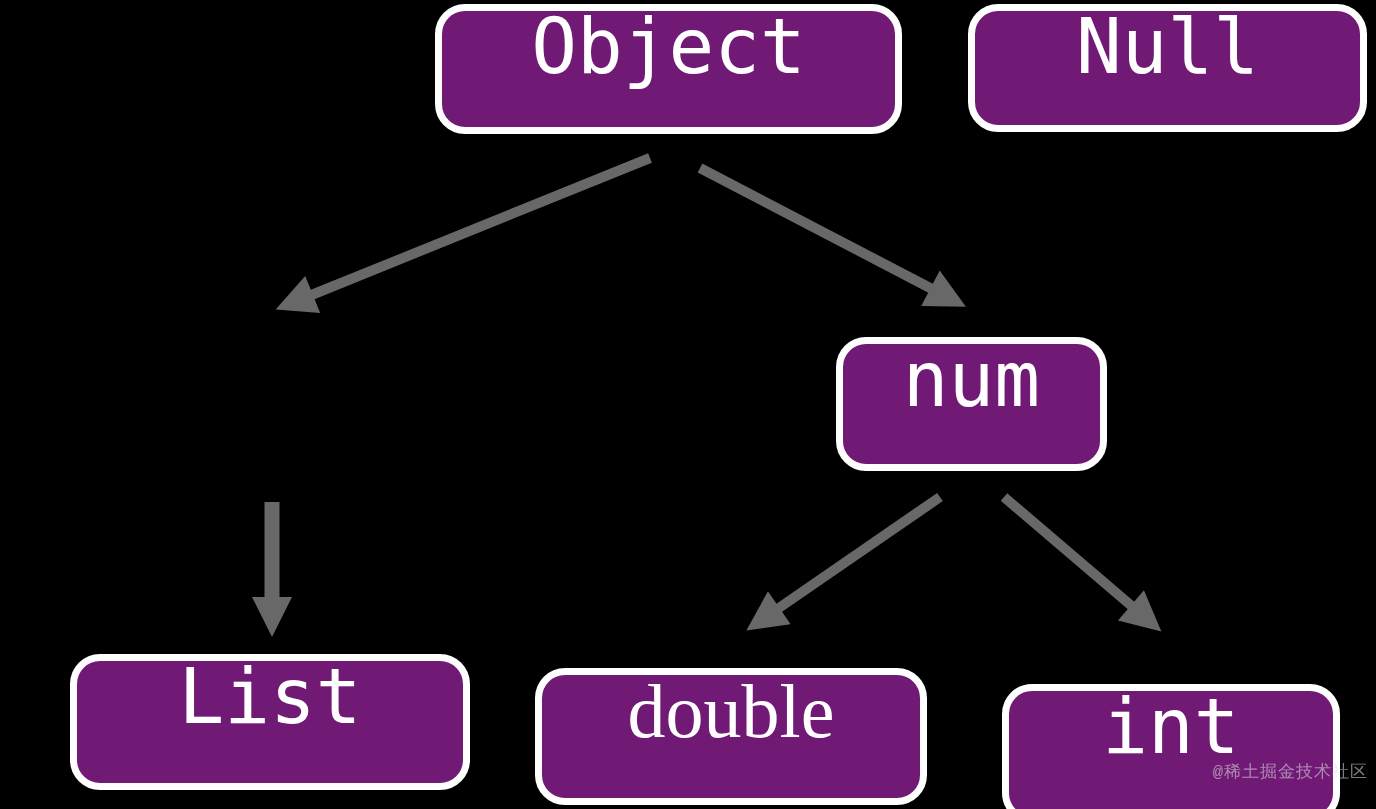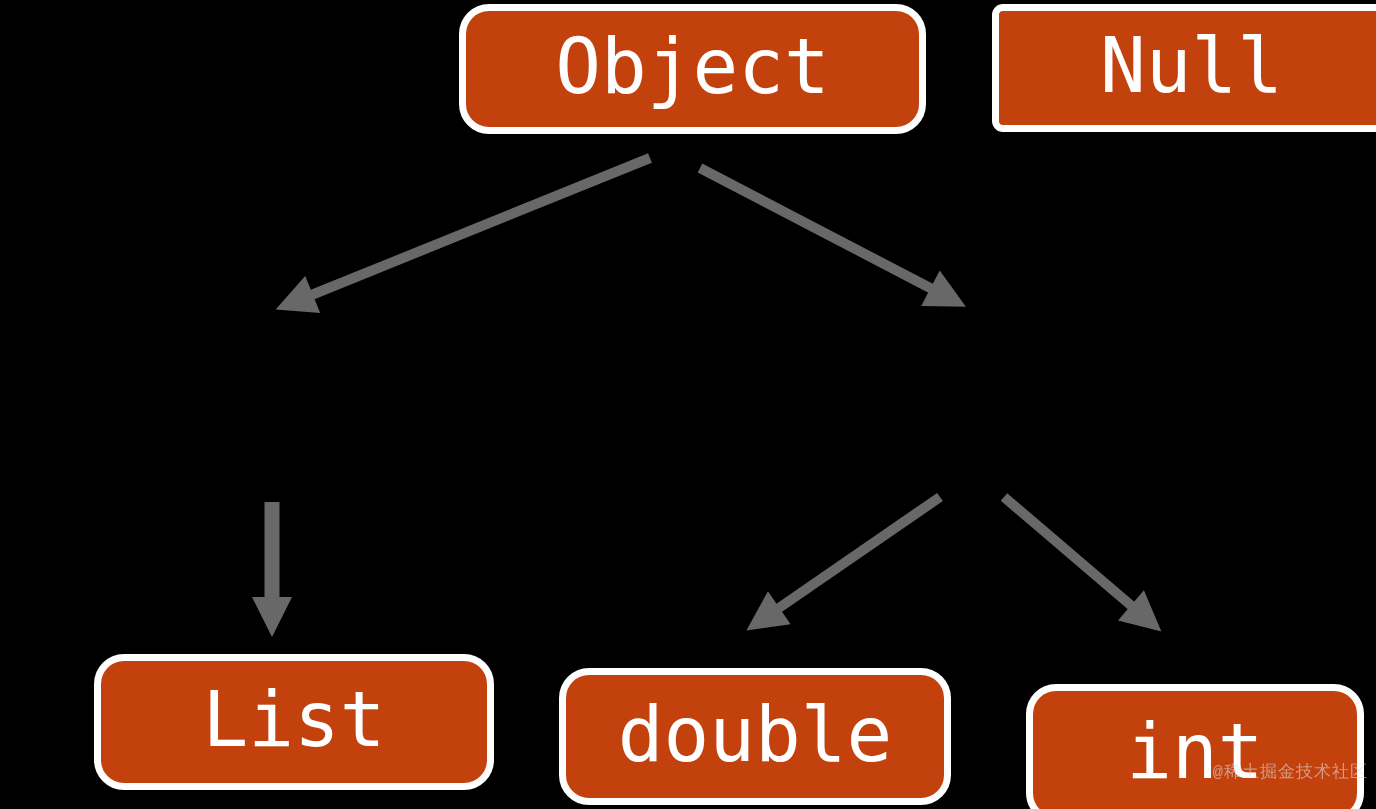--- a/index.html
+++ b/index.html
@@ -11,42 +11,41 @@
     position: relative;
     width: 1376px;
     height: 809px;
     background: #000000;
     overflow: hidden;
     font-family: "DejaVu Sans Mono", monospace;
   }
   .node {
     position: absolute;
     box-sizing: border-box;
-    background: #c2410c;
+    background: #701a75;
     border: 7px solid #ffffff;
     border-radius: 30px;
     display: flex;
-    align-items: center;
+    align-items: flex-start;
     justify-content: center;
-    margin-left: 24px;
   }
   .node span {
     color: #ffffff;
     font-size: 76px;
     line-height: 1;
     white-space: nowrap;
     transform: translateY(-2px);
   }
   
   .n-object   { left: 435px;  top: 4px;   width: 467px; height: 130px; }
-  .n-null     { left: 968px;  top: 4px;   width: 399px; height: 128px; border-radius: 11px; }
+  .n-null     { left: 968px;  top: 4px;   width: 399px; height: 128px; }
   .n-iterable { left: 4px;    top: 337px; width: 538px; height: 136px; }
   .n-num      { left: 836px;  top: 337px; width: 271px; height: 134px; }
   .n-list     { left: 70px;   top: 654px; width: 400px; height: 136px; }
-  .n-double   { left: 535px;  top: 668px; width: 392px; height: 137px; }
+  .n-double   { left: 535px;  top: 668px; width: 392px; height: 137px; font-family: Liberation Serif, serif; }
   .n-int      { left: 1002px; top: 684px; width: 338px; height: 139px; }
 
   .edges {
     position: absolute;
     left: 0; top: 0;
     width: 1376px;
     height: 809px;
     pointer-events: none;
   }
   .watermark {
@@ -79,20 +78,23 @@
 
   <div class="node n-object">
     <span>Object</span>
   </div>
 
   <div class="node n-null">
     <span>Null</span>
   </div>
 
 
+  <div class="node n-num">
+    <span>num</span>
+  </div>
 
   <div class="node n-list">
     <span>List</span>
   </div>
 
   <div class="node n-double">
     <span>double</span>
   </div>
 
   <div class="node n-int">

